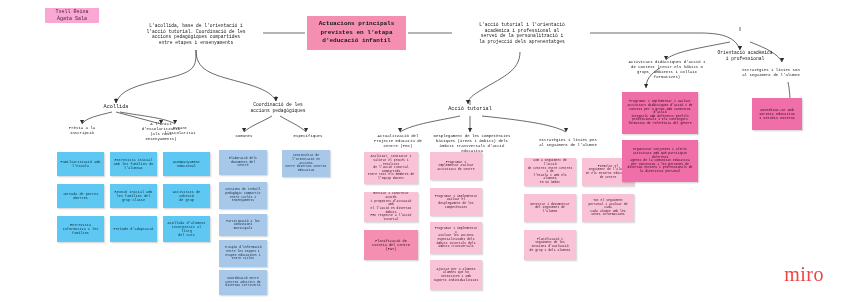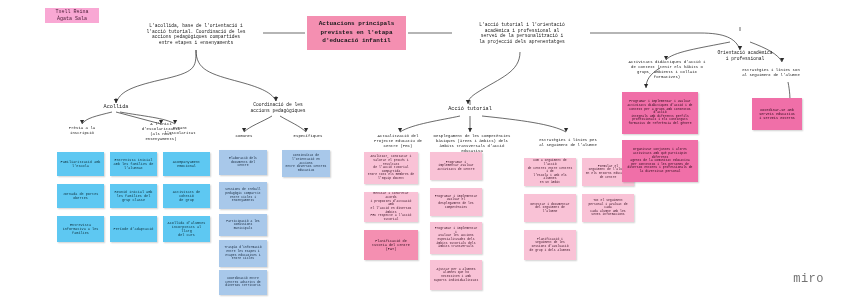--- a/index.html
+++ b/index.html
@@ -72,22 +72,22 @@
   .sticky.blue{background:#5ec8f2;color:#10323f;}
   .sticky.blue-d{background:#a8c8ea;color:#16283d;}
   .sticky.pink{background:#f9c2d6;color:#3d1527;}
   .sticky.pink-s{background:#f48fb1;color:#30101f;}
   .sticky.pink-hot{background:#f06fa8;color:#2c0c1c;}
   .sticky.s3{font-size:3.1px;}
   .sticky.s35{font-size:3.5px;}
 
   .watermark{
     position:absolute;right:24px;bottom:16px;
-    font-family:Liberation Mono, monospace;
-    font-size:12px;color:#737373;letter-spacing:.5px;
+    font-family:Liberation Serif, serif;
+    font-size:20px;color:#ef4444;letter-spacing:.5px;
   }
 </style>
 </head>
 <body>
 
 <div id="board">
 
   <svg id="edges" viewBox="0 0 848 302">
     <g fill="none" stroke="#2b2b2b" stroke-width="0.7">
 

